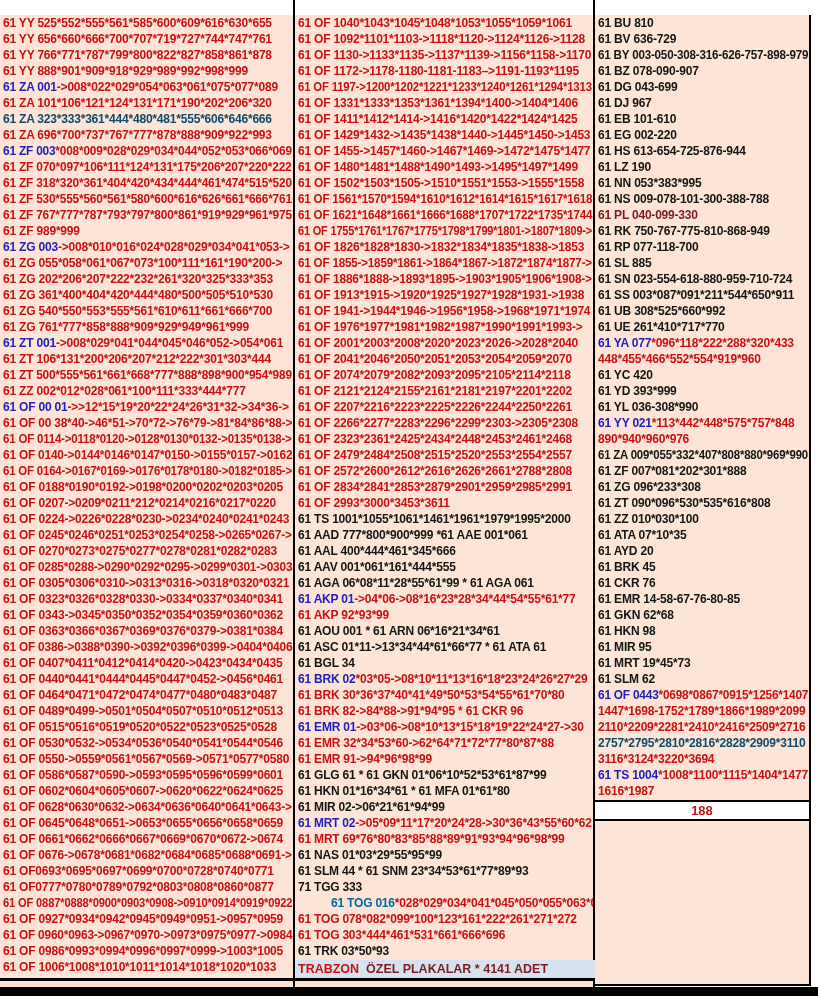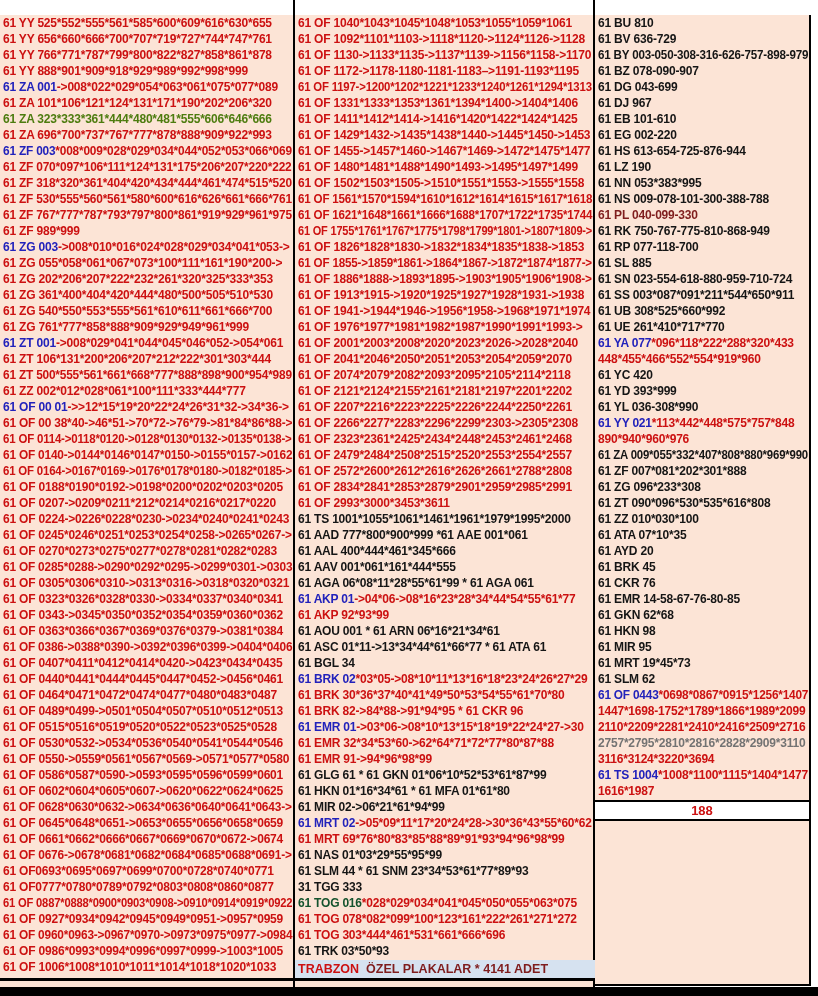--- a/index.html
+++ b/index.html
@@ -28,21 +28,21 @@
 <body>
 
 <div id="page">
   <div id="col-left" class="col">
       <div class="row"><span class="rt"><span style="color: rgb(204, 17, 17);">61 YY 525*552*555*561*585*600*609*616*630*655</span></span></div>
       <div class="row"><span class="rt"><span style="color: rgb(204, 17, 17);">61 YY 656*660*666*700*707*719*727*744*747*761</span></span></div>
       <div class="row"><span class="rt"><span style="color: rgb(204, 17, 17);">61 YY 766*771*787*799*800*822*827*858*861*878</span></span></div>
       <div class="row"><span class="rt"><span style="color: rgb(204, 17, 17);">61 YY 888*901*909*918*929*989*992*998*999</span></span></div>
       <div class="row"><span class="rt"><span style="color: rgb(34, 34, 187);">61 ZA 001</span><span style="color: rgb(204, 17, 17);">-&gt;008*022*029*054*063*061*075*077*089</span></span></div>
       <div class="row"><span class="rt"><span style="color: rgb(204, 17, 17);">61 ZA 101*106*121*124*131*171*190*202*206*320</span></span></div>
-      <div class="row"><span class="rt"><span style="color: #4d7c0f;">61 ZA 323*333*361*444*480*481*555*606*646*666</span></span></div>
+      <div class="row"><span class="rt"><span style="color: #0c4a6e;">61 ZA 323*333*361*444*480*481*555*606*646*666</span></span></div>
       <div class="row"><span class="rt"><span style="color: rgb(204, 17, 17);">61 ZA 696*700*737*767*777*878*888*909*922*993</span></span></div>
       <div class="row"><span class="rt" style="transform: scaleX(0.989726);"><span style="color: rgb(34, 34, 187);">61 ZF 003</span><span style="color: rgb(204, 17, 17);">*008*009*028*029*034*044*052*053*066*069</span></span></div>
       <div class="row"><span class="rt" style="transform: scaleX(0.993127);"><span style="color: rgb(204, 17, 17);">61 ZF 070*097*106*111*124*131*175*206*207*220*222</span></span></div>
       <div class="row"><span class="rt" style="transform: scaleX(0.989726);"><span style="color: rgb(204, 17, 17);">61 ZF 318*320*361*404*420*434*444*461*474*515*520</span></span></div>
       <div class="row"><span class="rt" style="transform: scaleX(0.989726);"><span style="color: rgb(204, 17, 17);">61 ZF 530*555*560*561*580*600*616*626*661*666*761</span></span></div>
       <div class="row"><span class="rt" style="transform: scaleX(0.989726);"><span style="color: rgb(204, 17, 17);">61 ZF 767*777*787*793*797*800*861*919*929*961*975</span></span></div>
       <div class="row"><span class="rt"><span style="color: rgb(204, 17, 17);">61 ZF 989*999</span></span></div>
       <div class="row"><span class="rt"><span style="color: rgb(34, 34, 187);">61 ZG 003</span><span style="color: rgb(204, 17, 17);">-&gt;008*010*016*024*028*029*034*041*053-&gt;</span></span></div>
       <div class="row"><span class="rt"><span style="color: rgb(204, 17, 17);">61 ZG 055*058*061*067*073*100*111*161*190*200-&gt;</span></span></div>
       <div class="row"><span class="rt"><span style="color: rgb(204, 17, 17);">61 ZG 202*206*207*222*232*261*320*325*333*353</span></span></div>
@@ -138,22 +138,22 @@
       <div class="row"><span class="rt"><span style="color: rgb(34, 34, 187);">61 EMR 01</span><span style="color: rgb(204, 17, 17);">-&gt;03*06-&gt;08*10*13*15*18*19*22*24*27-&gt;30</span></span></div>
       <div class="row"><span class="rt"><span style="color: rgb(204, 17, 17);">61 EMR 32*34*53*60-&gt;62*64*71*72*77*80*87*88</span></span></div>
       <div class="row"><span class="rt"><span style="color: rgb(204, 17, 17);">61 EMR 91-&gt;94*96*98*99</span></span></div>
       <div class="row"><span class="rt"><span style="color: rgb(21, 21, 21);">61 GLG 61 * 61 GKN 01*06*10*52*53*61*87*99</span></span></div>
       <div class="row"><span class="rt"><span style="color: rgb(21, 21, 21);">61 HKN 01*16*34*61 * 61 MFA 01*61*80</span></span></div>
       <div class="row"><span class="rt"><span style="color: rgb(21, 21, 21);">61 MIR 02-&gt;06*21*61*94*99</span></span></div>
       <div class="row"><span class="rt" style="transform: scaleX(0.993243);"><span style="color: rgb(34, 34, 187);">61 MRT 02</span><span style="color: rgb(204, 17, 17);">-&gt;05*09*11*17*20*24*28-&gt;30*36*43*55*60*62</span></span></div>
       <div class="row"><span class="rt"><span style="color: rgb(204, 17, 17);">61 MRT 69*76*80*83*85*88*89*91*93*94*96*98*99</span></span></div>
       <div class="row"><span class="rt"><span style="color: rgb(21, 21, 21);">61 NAS 01*03*29*55*95*99</span></span></div>
       <div class="row"><span class="rt"><span style="color: rgb(21, 21, 21);">61 SLM 44 * 61 SNM 23*34*53*61*77*89*93</span></span></div>
-      <div class="row"><span class="rt"><span style="color: rgb(21, 21, 21);">31 TGG 333</span></span></div>
-      <div class="row"><span class="rt"><span style="color: #14532d;">61 TOG 016</span><span style="color: rgb(204, 17, 17);">*028*029*034*041*045*050*055*063*075</span></span></div>
+      <div class="row"><span class="rt"><span style="color: rgb(21, 21, 21);">71 TGG 333</span></span></div>
+      <div class="row"><span class="rt"><span style="color: #0369a1; margin-left: 33px;">61 TOG 016</span><span style="color: rgb(204, 17, 17);">*028*029*034*041*045*050*055*063*075</span></span></div>
       <div class="row"><span class="rt"><span style="color: rgb(204, 17, 17);">61 TOG 078*082*099*100*123*161*222*261*271*272</span></span></div>
       <div class="row"><span class="rt"><span style="color: rgb(204, 17, 17);">61 TOG 303*444*461*531*661*666*696</span></span></div>
       <div class="row"><span class="rt"><span style="color: rgb(21, 21, 21);">61 TRK 03*50*93</span></span></div>
       <div class="row"><span class="rt"><span style="color: rgb(21, 21, 21);">61 S 2222*4261*4361*5761*6161</span></span></div>
     </div>
   <div id="col-right" class="col">
       <div class="row"><span class="rt"><span style="color: rgb(21, 21, 21);">61 BU 810</span></span></div>
       <div class="row"><span class="rt"><span style="color: rgb(21, 21, 21);">61 BV 636-729</span></span></div>
       <div class="row"><span class="rt" style="transform: scaleX(0.967742);"><span style="color: rgb(21, 21, 21);">61 BY 003-050-308-316-626-757-898-979</span></span></div>
       <div class="row"><span class="rt"><span style="color: rgb(21, 21, 21);">61 BZ 078-090-907</span></span></div>
@@ -191,21 +191,21 @@
       <div class="row"><span class="rt"><span style="color: rgb(21, 21, 21);">61 CKR 76</span></span></div>
       <div class="row"><span class="rt"><span style="color: rgb(21, 21, 21);">61 EMR 14-58-67-76-80-85</span></span></div>
       <div class="row"><span class="rt"><span style="color: rgb(21, 21, 21);">61 GKN 62*68</span></span></div>
       <div class="row"><span class="rt"><span style="color: rgb(21, 21, 21);">61 HKN 98</span></span></div>
       <div class="row"><span class="rt"><span style="color: rgb(21, 21, 21);">61 MIR 95</span></span></div>
       <div class="row"><span class="rt"><span style="color: rgb(21, 21, 21);">61 MRT 19*45*73</span></span></div>
       <div class="row"><span class="rt"><span style="color: rgb(21, 21, 21);">61 SLM 62</span></span></div>
       <div class="row"><span class="rt" style="transform: scaleX(0.985915);"><span style="color: rgb(34, 34, 187);">61 OF 0443</span><span style="color: rgb(204, 17, 17);">*0698*0867*0915*1256*1407</span></span></div>
       <div class="row"><span class="rt"><span style="color: rgb(204, 17, 17);">1447*1698-1752*1789*1866*1989*2099</span></span></div>
       <div class="row"><span class="rt"><span style="color: rgb(204, 17, 17);">2110*2209*2281*2410*2416*2509*2716</span></span></div>
-      <div class="row"><span class="rt"><span style="color: #737373;">2757*2795*2810*2816*2828*2909*3110</span></span></div>
+      <div class="row"><span class="rt"><span style="color: #0c4a6e;">2757*2795*2810*2816*2828*2909*3110</span></span></div>
       <div class="row"><span class="rt"><span style="color: rgb(204, 17, 17);">3116*3124*3220*3694</span></span></div>
       <div class="row"><span class="rt"><span style="color: rgb(34, 34, 187);">61 TS 1004</span><span style="color: rgb(204, 17, 17);">*1008*1100*1115*1404*1477</span></span></div>
       <div class="row"><span class="rt"><span style="color: rgb(204, 17, 17);">1616*1987</span></span></div>
       <div class="row"><span class="rt"><span style="color: rgb(21, 21, 21);">61 TOG 108-112-568</span></span></div>
     </div>
 
   <div id="vline-1" class="vline"></div>
   <div id="vline-2" class="vline"></div>
   <div id="hline-bottom-cols"></div>
 

